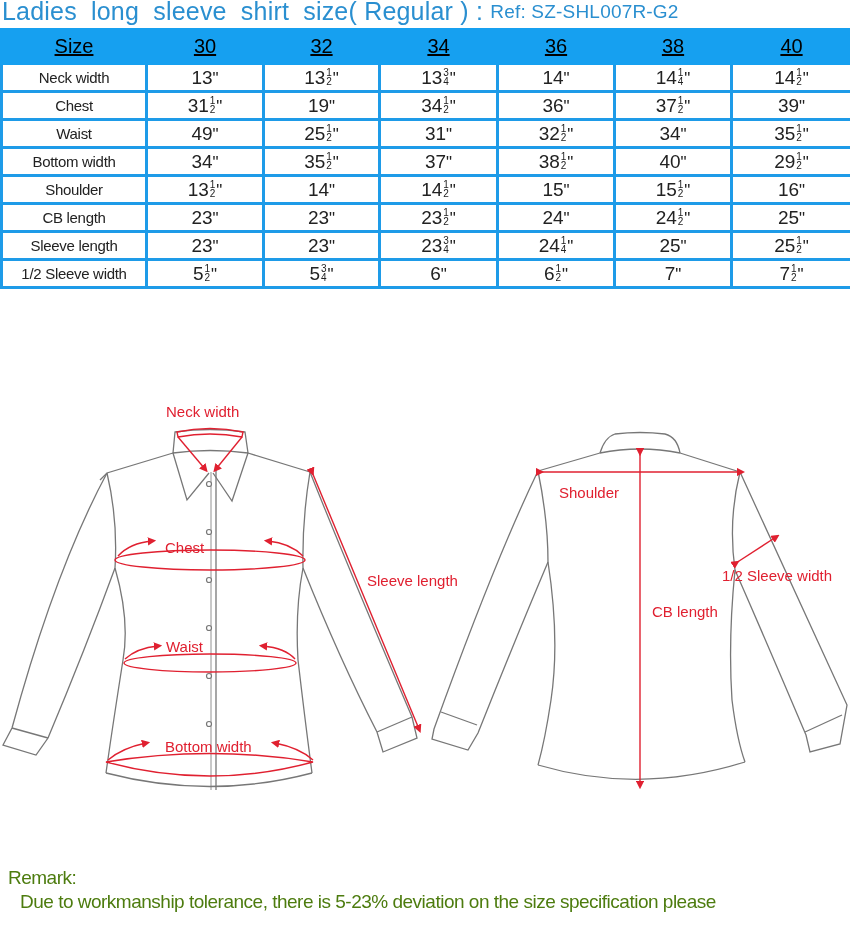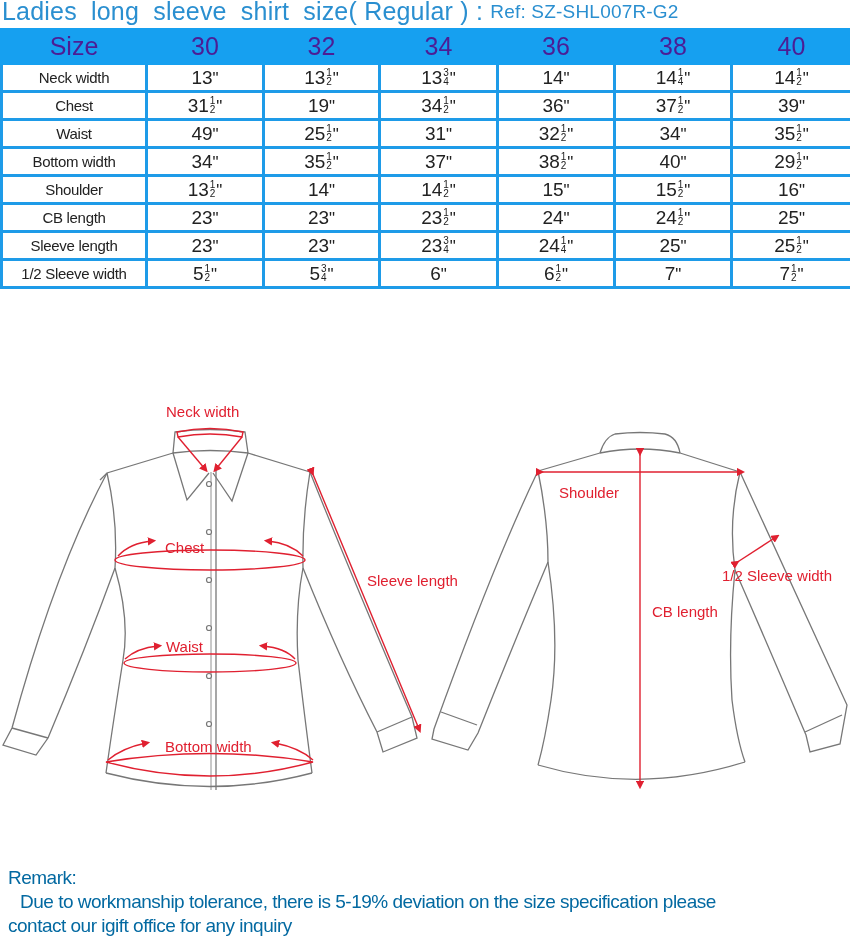--- a/index.html
+++ b/index.html
@@ -6,30 +6,30 @@
   body { width:850px; height:941px; position:relative; overflow:hidden;
          font-family:"Liberation Sans", sans-serif; }
   .title { position:absolute; left:2px; top:-3px; height:28px; white-space:nowrap;
            color:#2a8fd0; font-size:25px; letter-spacing:0.2px; }
   .title .main { word-spacing:7px; }
   .title .ref { font-size:19px; position:relative; top:-2px; }
   table.sz { position:absolute; left:0; top:28px; width:850px; border-collapse:collapse;
              table-layout:fixed; }
   table.sz td, table.sz th { border:3px solid #1e9be8; text-align:center; padding:0;
              color:#222; height:25px; }
-  table.sz th { background:#16a0f0; color:#4c1d95; font-size:25px; font-weight:normal;
-             height:31px; border-color:#16a0f0; }
+  table.sz th { background:#16a0f0; color:#000000; font-size:20px; font-weight:normal;
+             height:31px; border-color:#16a0f0;text-decoration:underline; }
   table.sz td.lbl { font-size:15px; color:#222; letter-spacing:-0.3px; }
   table.sz td.val { font-size:19px; }
   .frac { display:inline-flex; flex-direction:column; align-items:center; font-size:10px;
           line-height:9px; vertical-align:top; margin:0 1px; position:relative; top:1px; }
   .frac .n, .frac .d { display:block; }
   .qt { font-size:17px; }
   svg.drawing { position:absolute; left:0; top:380px; }
-  .remark { position:absolute; left:8px; top:866px; color:#0369a1; font-size:19px;
+  .remark { position:absolute; left:8px; top:866px; color:#4d7c0f; font-size:19px;
             line-height:24px; letter-spacing:-0.5px; }
   .remark .indent { padding-left:12px; }
 </style>
 </head>
 <body>
 
 <div class="title">
   <span class="main">Ladies long sleeve shirt size</span><span>( Regular ) :</span>
   <span class="ref">Ref: SZ-SHL007R-G2</span>
 </div>
@@ -289,15 +289,14 @@
     <text x="165" y="752">Bottom width</text>
     <text x="367" y="586">Sleeve length</text>
     <text x="559" y="498">Shoulder</text>
     <text x="652" y="617">CB length</text>
     <text x="722" y="581">1/2 Sleeve width</text>
   </g>
 </svg>
 
 <div class="remark">
   <div>Remark:</div>
-  <div class="indent">Due to workmanship tolerance, there is 5-19% deviation  on the size specification please</div>
-  <div>contact our igift office for any inquiry</div>
+  <div class="indent">Due to workmanship tolerance, there is 5-23% deviation  on the size specification please</div>
 </div>
 
 </body></html>

